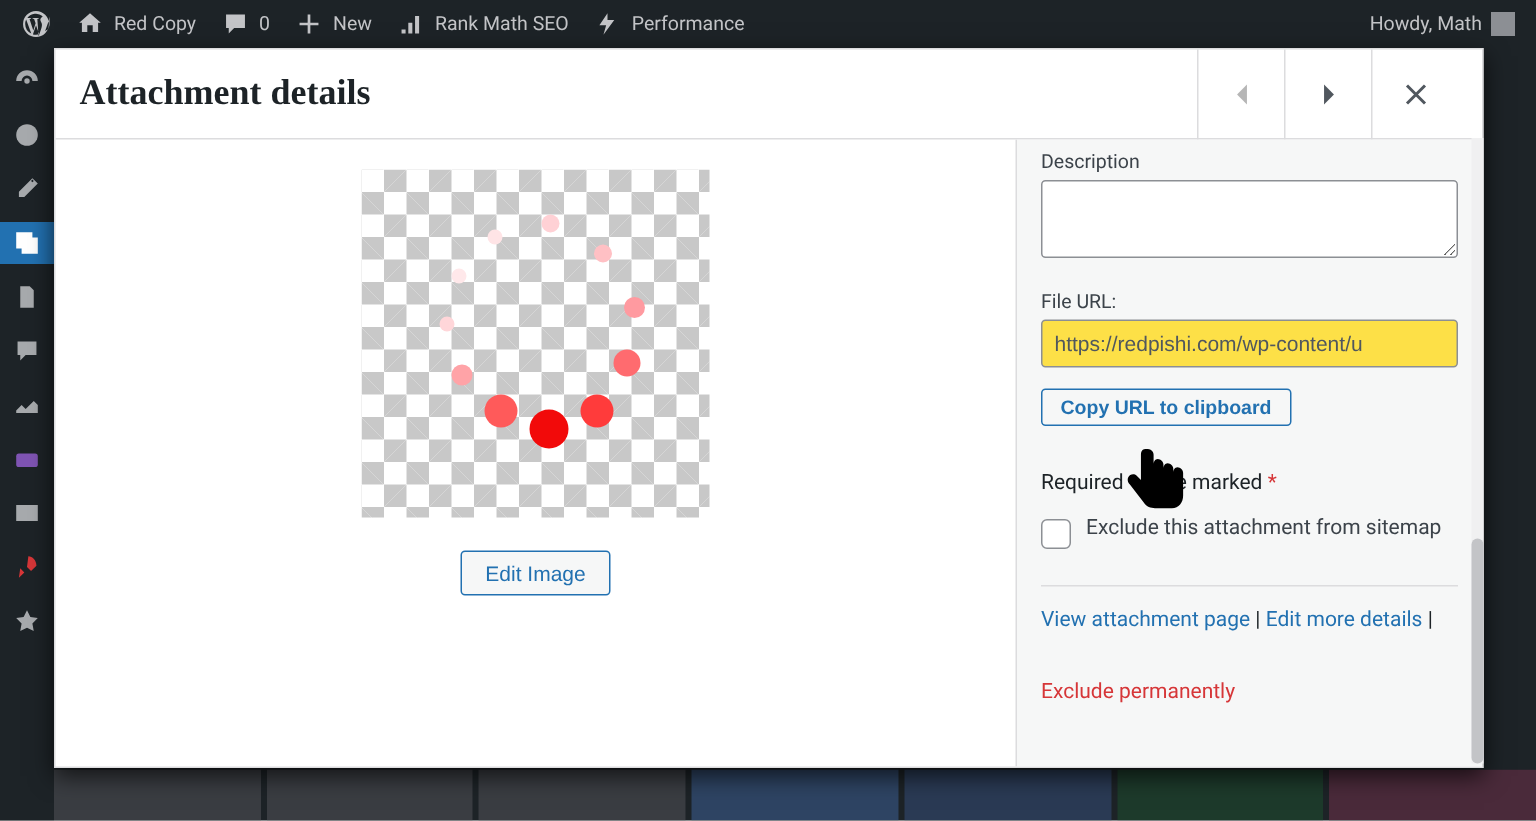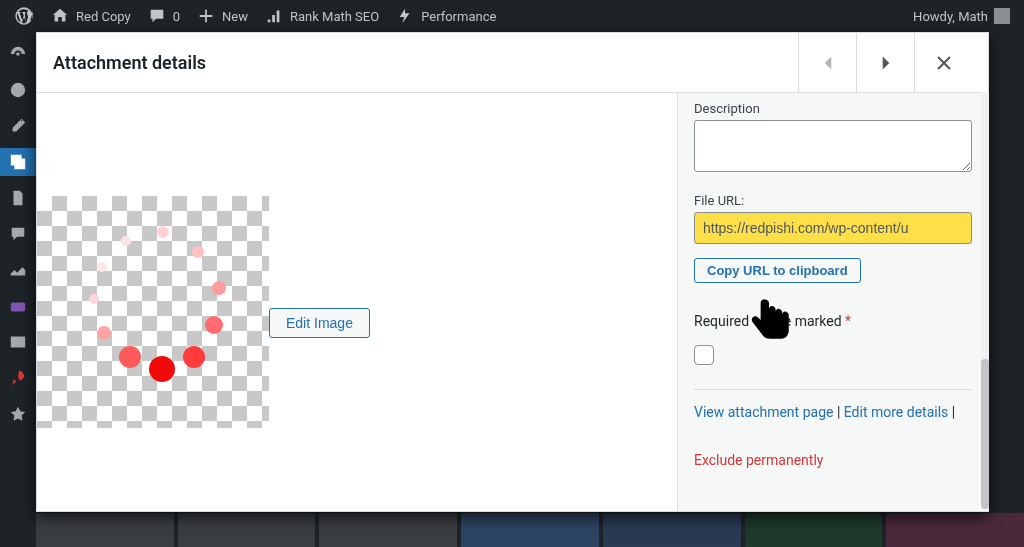--- a/index.html
+++ b/index.html
@@ -77,45 +77,46 @@
     flex-direction:column;
   }
   .modal-header {
     height:60px;
     display:flex;
     align-items:center;
     padding:0 16px;
     border-bottom:1px solid #dcdcde;
   }
   .modal-title {
-    font-size:18px;
+    font-size:24px;
     font-weight:600;
     color:#1d2327;
     flex:1;
+    font-family:Liberation Serif, serif;
   }
   .modal-nav-btn {
     width:58px;
     height:60px;
     display:flex;
     align-items:center;
     justify-content:center;
     border-left:1px solid #dcdcde;
     cursor:pointer;
     margin-top:-1px;
     margin-bottom:-1px;
   }
   .modal-body {
     flex:1;
     display:flex;
     overflow:hidden;
   }
   .preview-col {
     flex:1;
     display:flex;
-    flex-direction:row;
+    flex-direction:column;
     align-items:center;
     padding-top: 20px;
     border-right:1px solid #dcdcde;
   }
   .checker {
     width:232px;
     height:232px;
     position:relative;
     background-image:
       linear-gradient(45deg,#c8c8c8 25%,transparent 25%),
@@ -425,20 +426,21 @@
       <div class="block">
         <div class="field-label">File URL:</div>
         <input class="url" type="text" readonly="" value="https://redpishi.com/wp-content/u" style="">
         <button class="copy-btn">Copy URL to clipboard</button>
       </div>
       <div class="req-line">
         <span>Required</span>&nbsp;&nbsp;&nbsp;&nbsp;&nbsp;&nbsp;&nbsp;&nbsp;&nbsp;&nbsp;<span>e marked</span> <span class="req-star">*</span>
       </div>
       <div class="exclude-row">
         <div class="chk"></div>
+        <div>Exclude this attachment from sitemap</div>
       </div>
       <hr class="sep">
       <div class="link-row">
         <a>View attachment page</a>
         <span> | </span>
         <a>Edit more details</a>
         <span> | </span><br>
         <a class="del-link">Exclude permanently</a>
       </div>
     </div>

